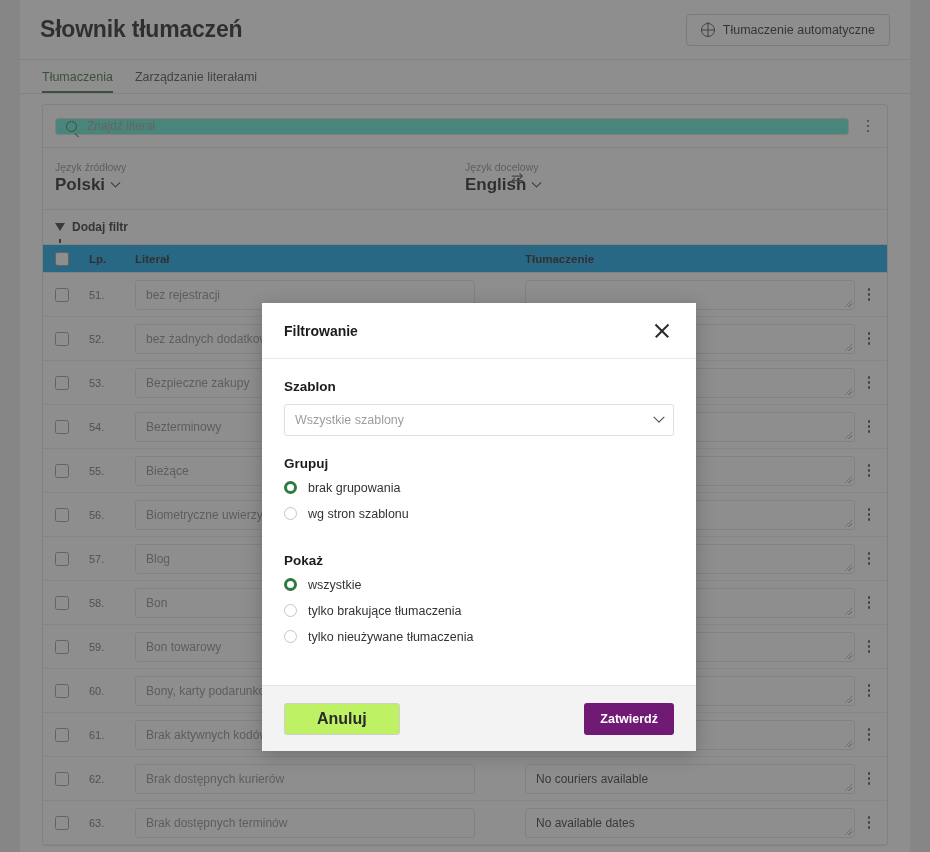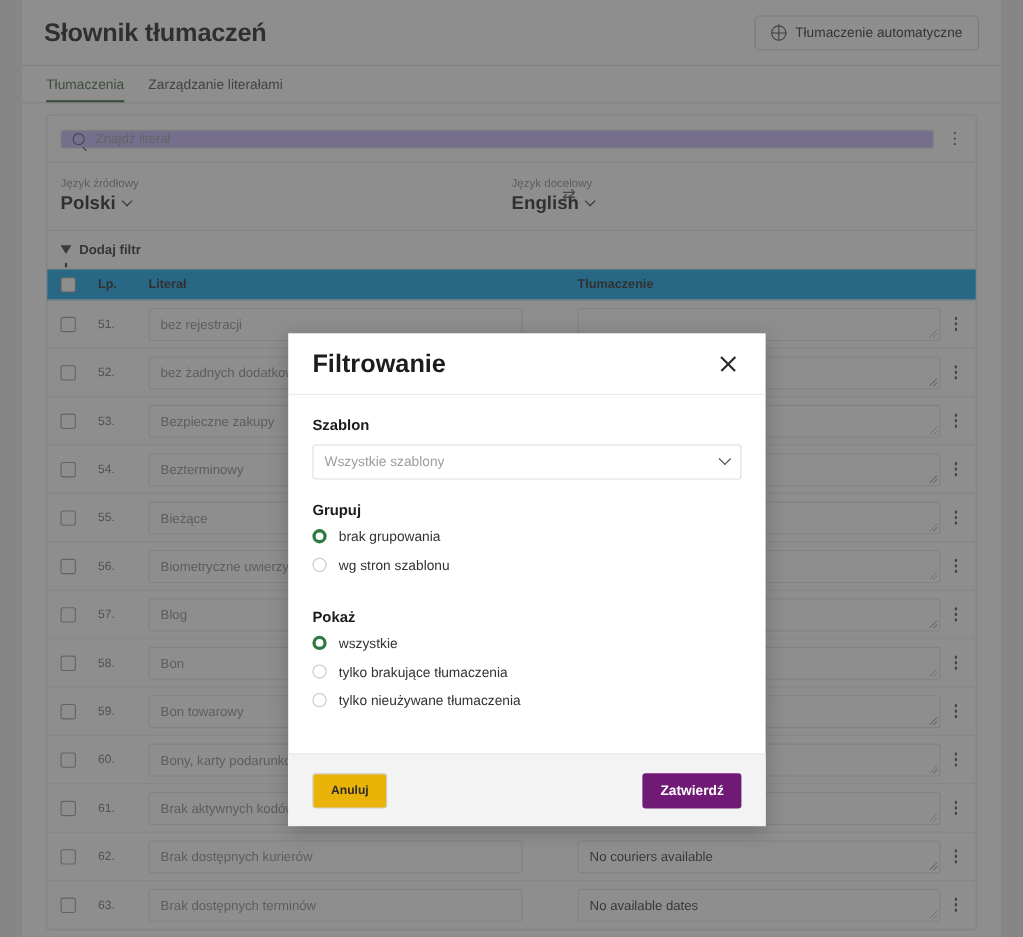--- a/index.html
+++ b/index.html
@@ -74,21 +74,21 @@
   }
   .search-row {
     display: flex; align-items: center; gap: 10px;
     padding: 9px 10px 9px 12px;
     border-bottom: 1px solid #e8e8e8;
   }
   .search-input-box {
     flex: 1; height: 17px;
     border: 1px solid #dcdcdc; border-radius: 3px;
     display: flex; align-items: center; gap: 8px; padding: 0 10px;
-    background: #c4b5fd;
+    background: #5eead4;
   }
   .search-glyph {
     width: 11px; height: 11px; border: 1.4px solid #555; border-radius: 50%;
     position: relative; flex: none;
   }
   .search-glyph::after {
     content: ""; position: absolute; right: -4px; bottom: -3px;
     width: 5px; height: 0; border-top: 1.4px solid #555;
     transform: rotate(45deg); transform-origin: left center;
   }
@@ -197,21 +197,21 @@
     background: #ffffff;
     box-shadow: 0 4px 18px rgba(0,0,0,.22);
     display: flex; flex-direction: column;
   }
   .modal-head {
     height: 56px; flex: none;
     display: flex; align-items: center; justify-content: space-between;
     padding: 0 22px;
     border-bottom: 1px solid #e9e9e9;
   }
-  .modal-title { font-size: 23px; font-weight: bold; color: #1c1c1c; }
+  .modal-title { font-size: 14px; font-weight: bold; color: #1c1c1c; }
   .close-x {
     width: 24px; height: 24px; position: relative; cursor: pointer;
   }
   .close-x::before, .close-x::after {
     content:""; position:absolute; left: 3px; top: 11px; width: 18px; height: 1.6px;
     background: #2b2b2b;
   }
   .close-x::before { transform: rotate(45deg); }
   .close-x::after  { transform: rotate(-45deg); }
 
@@ -242,22 +242,22 @@
   .radio.on { border: 3.6px solid #2f7a42; }
   .radio-label { font-size: 12.5px; color: #333; }
 
   .modal-foot {
     flex: none; height: 66px;
     background: #f3f3f3; border-top: 1px solid #e6e6e6;
     display: flex; align-items: center; justify-content: space-between;
     padding: 0 22px;
   }
   .btn-cancel {
-    height: 32px; padding: 0 16px; border: 1px solid #cfcfcf; border-radius: 3px;
-    background: #eab308; font-size: 11px; font-weight: bold; color: #2b2b2b; cursor: pointer;
+    height: 32px; padding: 0 32px; border: 1px solid #cfcfcf; border-radius: 3px;
+    background: #bef264; font-size: 16px; font-weight: bold; color: #2b2b2b; cursor: pointer;
     font-family: "Liberation Sans", sans-serif;
   }
   .btn-confirm {
     height: 32px; padding: 0 16px; border: 0; border-radius: 3px;
     background: #701a75; font-size: 12.5px; font-weight: bold; color: #fff; cursor: pointer;
     font-family: "Liberation Sans", sans-serif;
   }
 </style>
 </head>
 <body>

